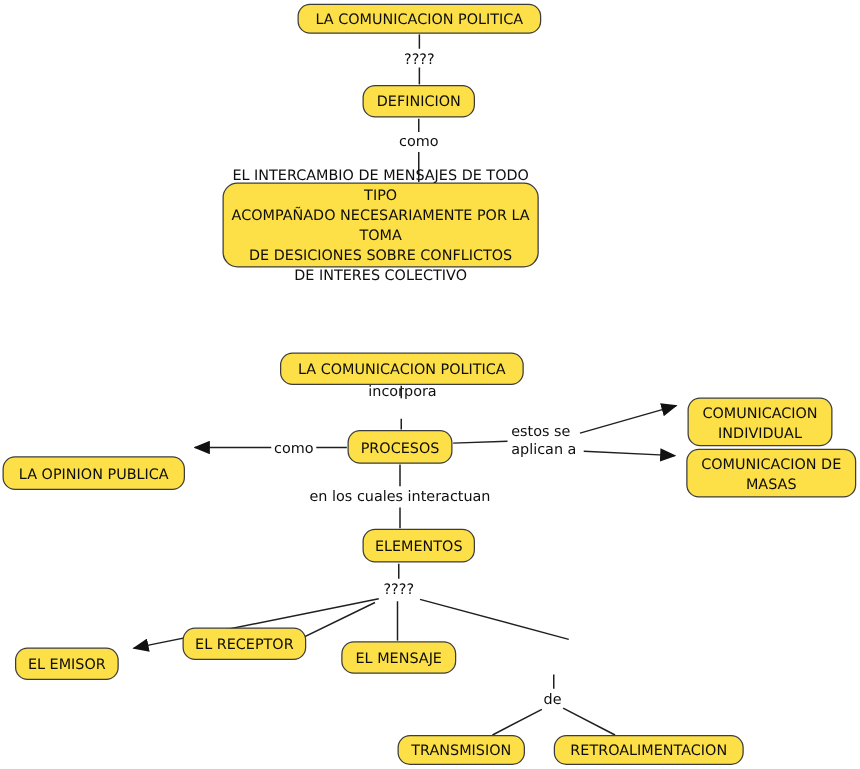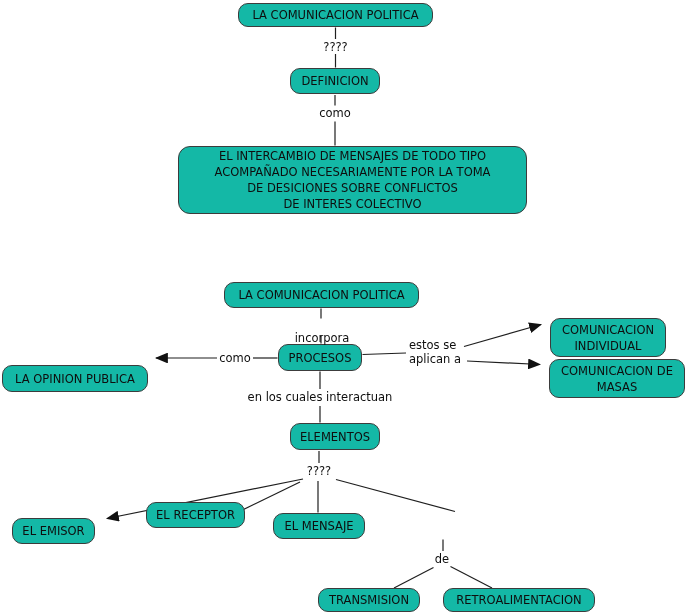--- a/index.html
+++ b/index.html
@@ -1,20 +1,20 @@
 <!DOCTYPE html>
 <html><head>
 <meta charset="utf-8">
 <style>
   html,body{margin:0;padding:0;background:#ffffff;}
   .canvas{position:relative;width:688px;height:615px;background:#ffffff;
           font-family:"DejaVu Sans","Liberation Sans",sans-serif;overflow:hidden;}
   svg.links{position:absolute;left:0;top:0;width:688px;height:615px;}
   svg.links line{stroke:#1f1f1f;stroke-width:1.2;}
-  .node{position:absolute;box-sizing:border-box;background:#14b8a6;border:1.4px solid #3c3c3c;
+  .node{position:absolute;box-sizing:border-box;background:#fde047;border:1.4px solid #3c3c3c;
         border-radius:10px;display:flex;align-items:center;justify-content:center;
         text-align:center;font-size:11.5px;color:#0e0e0e;white-space:pre-line;
         line-height:16px;padding:1px 4px;}
   .link-label{position:absolute;font-size:11.5px;color:#0e0e0e;white-space:pre-line;
         line-height:14px;text-align:center;}
   .center{transform:translateX(-50%);}
   .left-align{text-align:left;}
 </style>
 </head>
 <body>
@@ -47,21 +47,21 @@
     <line x1="336" y1="479.5" x2="455" y2="511.5"></line>
     <line x1="443" y1="539.5" x2="443" y2="551"></line>
     <line x1="433.5" y1="567.5" x2="394" y2="588"></line>
     <line x1="450.5" y1="566.5" x2="492" y2="588"></line>
   </svg>
 
   <div class="node" style="left:238px;top:3px;width:195px;height:24px;">LA COMUNICACION POLITICA</div>
 
   <div class="node" style="left:290px;top:68px;width:90px;height:26px;">DEFINICION</div>
 
-  <div class="node" style="left:178px;top:146px;width:349px;height:68px;border-radius:12px;">EL INTERCAMBIO DE MENSAJES DE TODO TIPO
+  <div class="node" style="left:178px;top:146px;width:253px;height:68px;border-radius:12px;">EL INTERCAMBIO DE MENSAJES DE TODO TIPO
 ACOMPAÑADO NECESARIAMENTE POR LA TOMA
 DE DESICIONES SOBRE CONFLICTOS
 DE INTERES COLECTIVO</div>
 
   <div class="node" style="left:224px;top:282px;width:195px;height:26px;">LA COMUNICACION POLITICA</div>
 
   <div class="node" style="left:278px;top:344px;width:84px;height:27px;">PROCESOS</div>
 
   <div class="node" style="left:2px;top:345px;width:146px;height:27px;margin-top:20px;">LA OPINION PUBLICA</div>
 
@@ -81,21 +81,21 @@
 
 
   <div class="node" style="left:318px;top:588px;width:102px;height:24px;">TRANSMISION</div>
 
   <div class="node" style="left:443px;top:588px;width:152px;height:24px;">RETROALIMENTACION</div>
 
   <div class="link-label center" style="left:335.5px;top:39.5px;">????</div>
 
   <div class="link-label center" style="left:335px;top:106px;">como</div>
 
-  <div class="link-label center" style="left:322px;top:331px;">incorpora</div>
+  <div class="link-label center" style="left:322px;top:306px;">incorpora</div>
 
   <div class="link-label center" style="left:235px;top:350.5px;">como</div>
 
   <div class="link-label left-align" style="left:409px;top:338px;">estos se
 aplican a</div>
 
   <div class="link-label center" style="left:320px;top:390px;">en los cuales interactuan</div>
 
   <div class="link-label center" style="left:319px;top:464px;">????</div>
 

